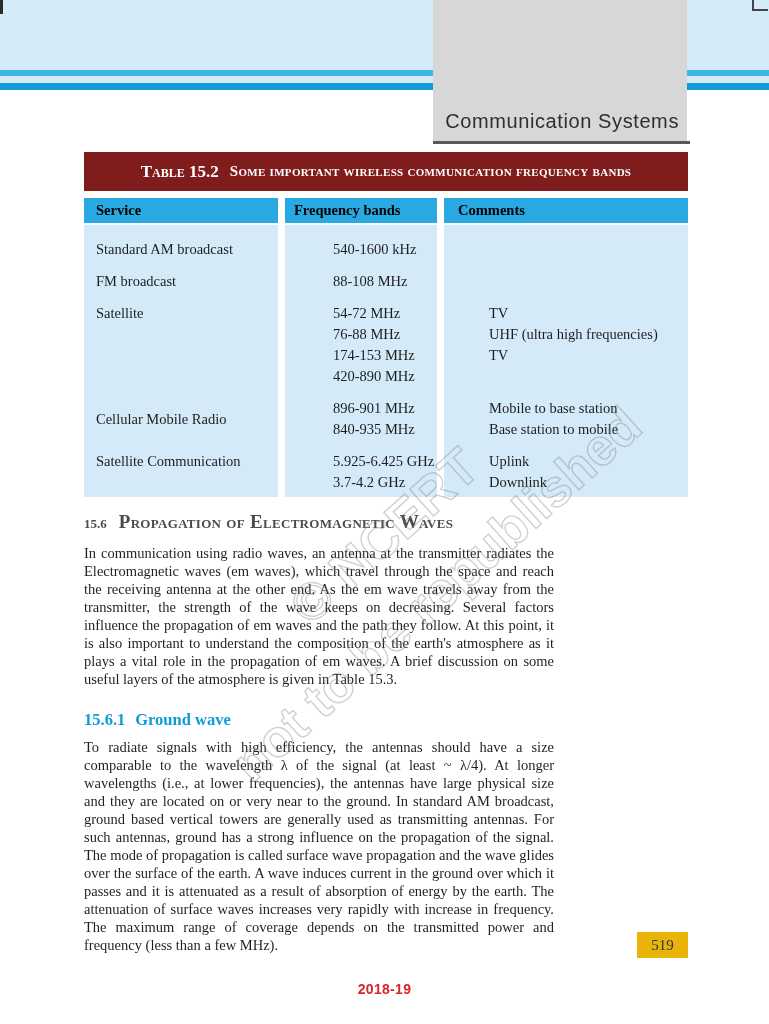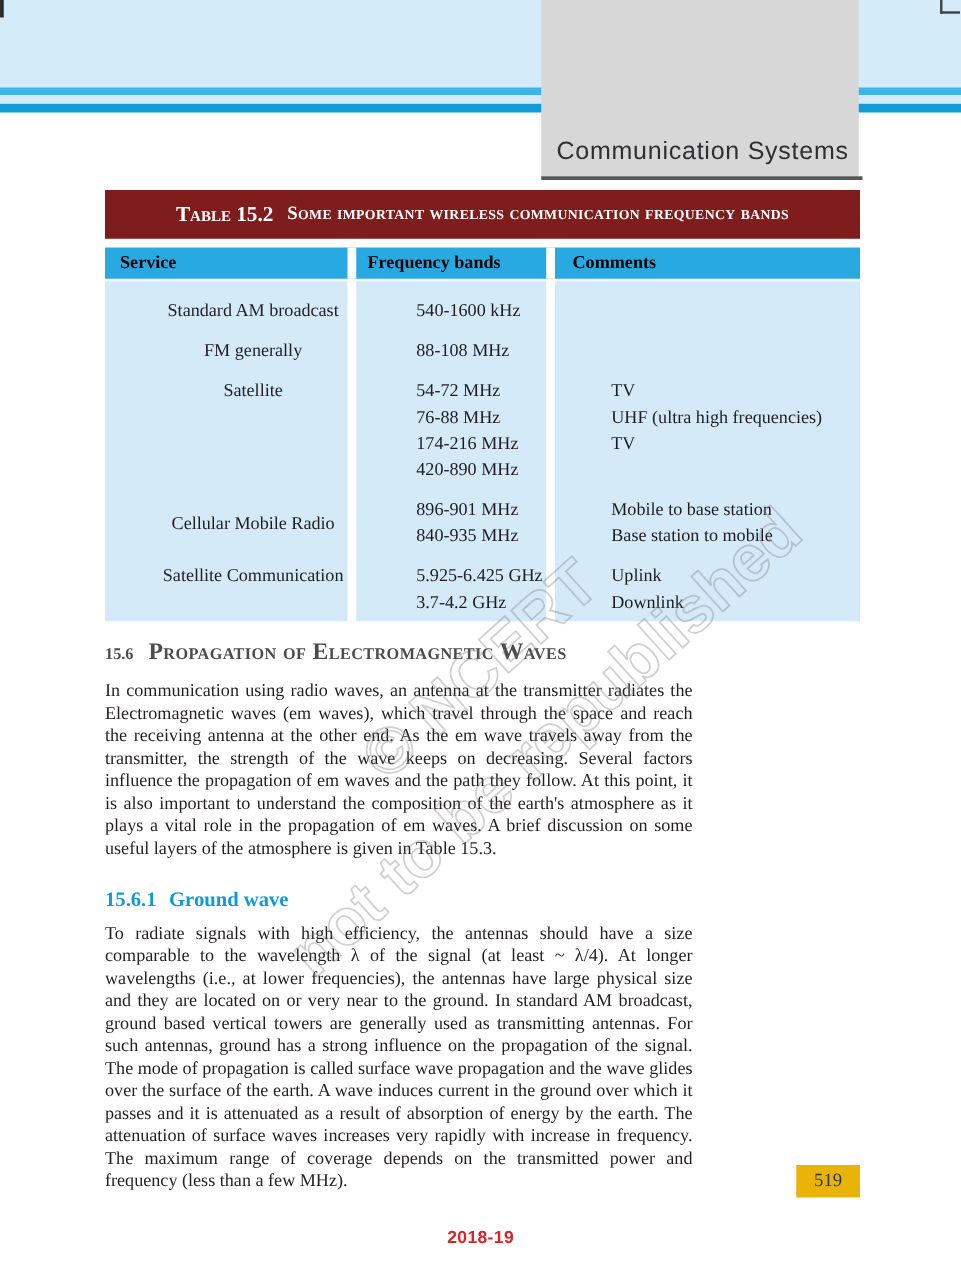--- a/index.html
+++ b/index.html
@@ -33,21 +33,21 @@
 
   .thead{position:absolute;left:84px;top:198px;width:604px;height:25px;background:#29a9e1;}
   .tbody{position:absolute;left:84px;top:225px;width:604px;height:272px;background:#d4eaf8;padding-top:14px;box-sizing:border-box;}
   .vgap{position:absolute;top:0;bottom:0;width:7px;background:#ffffff;}
   .vg1{left:194px;} .vg2{left:353px;}
   .hcell{position:absolute;top:0;height:25px;line-height:25px;font-weight:bold;font-size:14.5px;color:#000000;}
   .hc1{left:12px;} .hc2{left:210px;} .hc3{left:374px;}
 
   .tgroup{display:flex;align-items:flex-start;margin-bottom:11px;position:relative;z-index:1;}
   .tgroup.vcenter{align-items:center;}
-  .c-svc{width:225px;padding-left:12px;box-sizing:border-box;font-size:14.5px;line-height:21px;text-align:center;}
+  .c-svc{width:225px;padding-left:12px;box-sizing:border-box;font-size:14.5px;line-height:21px;}
   .c-frq{width:159px;padding-left:24px;box-sizing:border-box;}
   .c-cmt{flex:1;padding-left:21px;box-sizing:border-box;}
   .c-frq div,.c-cmt div{font-size:14.5px;line-height:21px;height:21px;white-space:nowrap;}
 
   
   .h156{position:absolute;left:84px;top:511px;font-weight:bold;color:#4c4c4f;white-space:nowrap;}
   .h156 .h-num{font-size:13px;}
   .h156 .h-title{font-size:19px;font-variant:small-caps;margin-left:12px;letter-spacing:0.3px;}
   .para{position:absolute;left:84px;width:470px;font-size:14.5px;line-height:18px;
     text-align:justify;color:#231f20;}
@@ -106,35 +106,35 @@
       <div class="c-svc">Standard AM broadcast</div>
       <div class="c-frq">
           <div>540-1600 kHz</div>
         </div>
       <div class="c-cmt">
           <div></div>
         </div>
     </div>
 
     <div class="tgroup">
-      <div class="c-svc">FM generally</div>
+      <div class="c-svc">FM broadcast</div>
       <div class="c-frq">
           <div>88-108 MHz</div>
         </div>
       <div class="c-cmt">
           <div></div>
         </div>
     </div>
 
     <div class="tgroup">
       <div class="c-svc">Satellite</div>
       <div class="c-frq">
         <div>54-72 MHz</div>
         <div>76-88 MHz</div>
-        <div>174-216 MHz</div>
+        <div>174-153 MHz</div>
         <div>420-890 MHz</div>
       </div>
       <div class="c-cmt">
         <div>TV</div>
         <div>UHF (ultra high frequencies)</div>
         <div>TV</div>
       </div>
     </div>
 
     <div class="tgroup vcenter">

